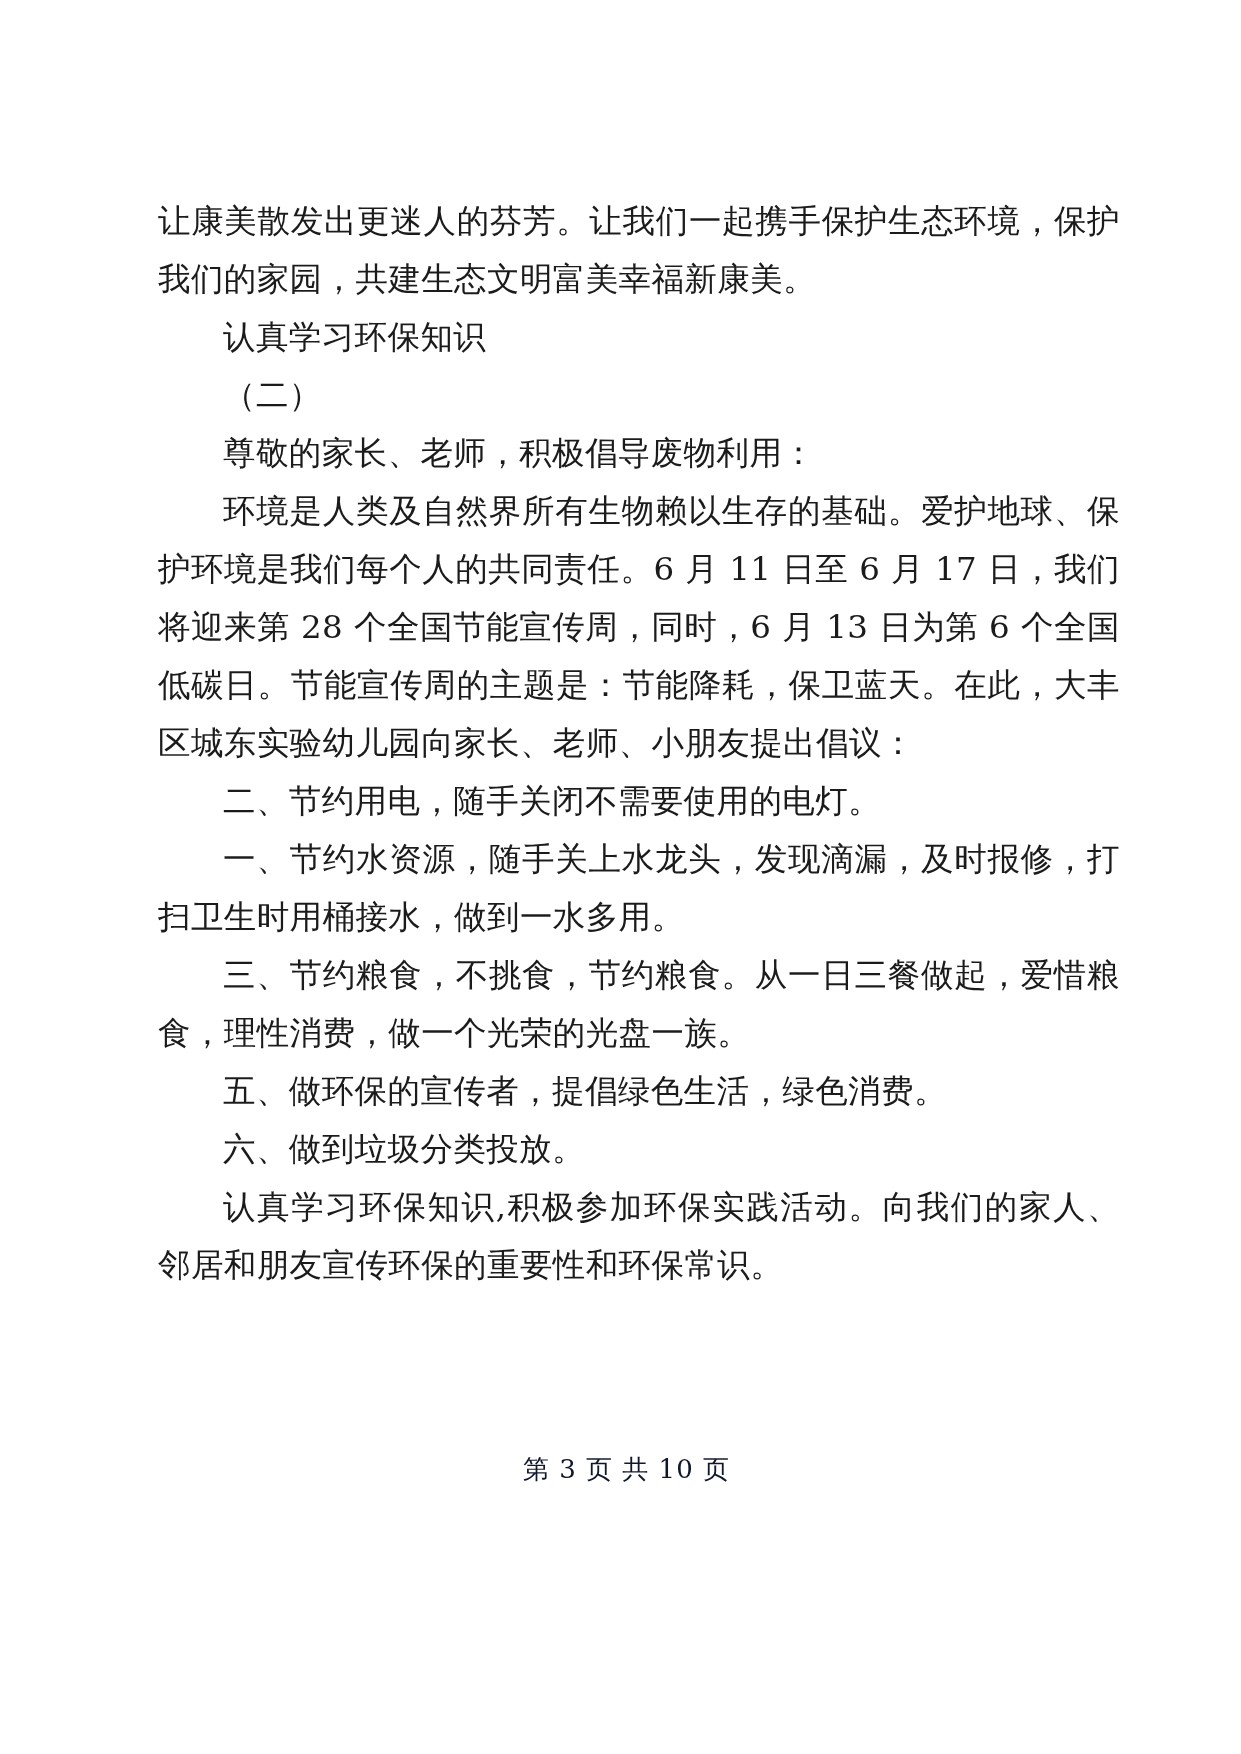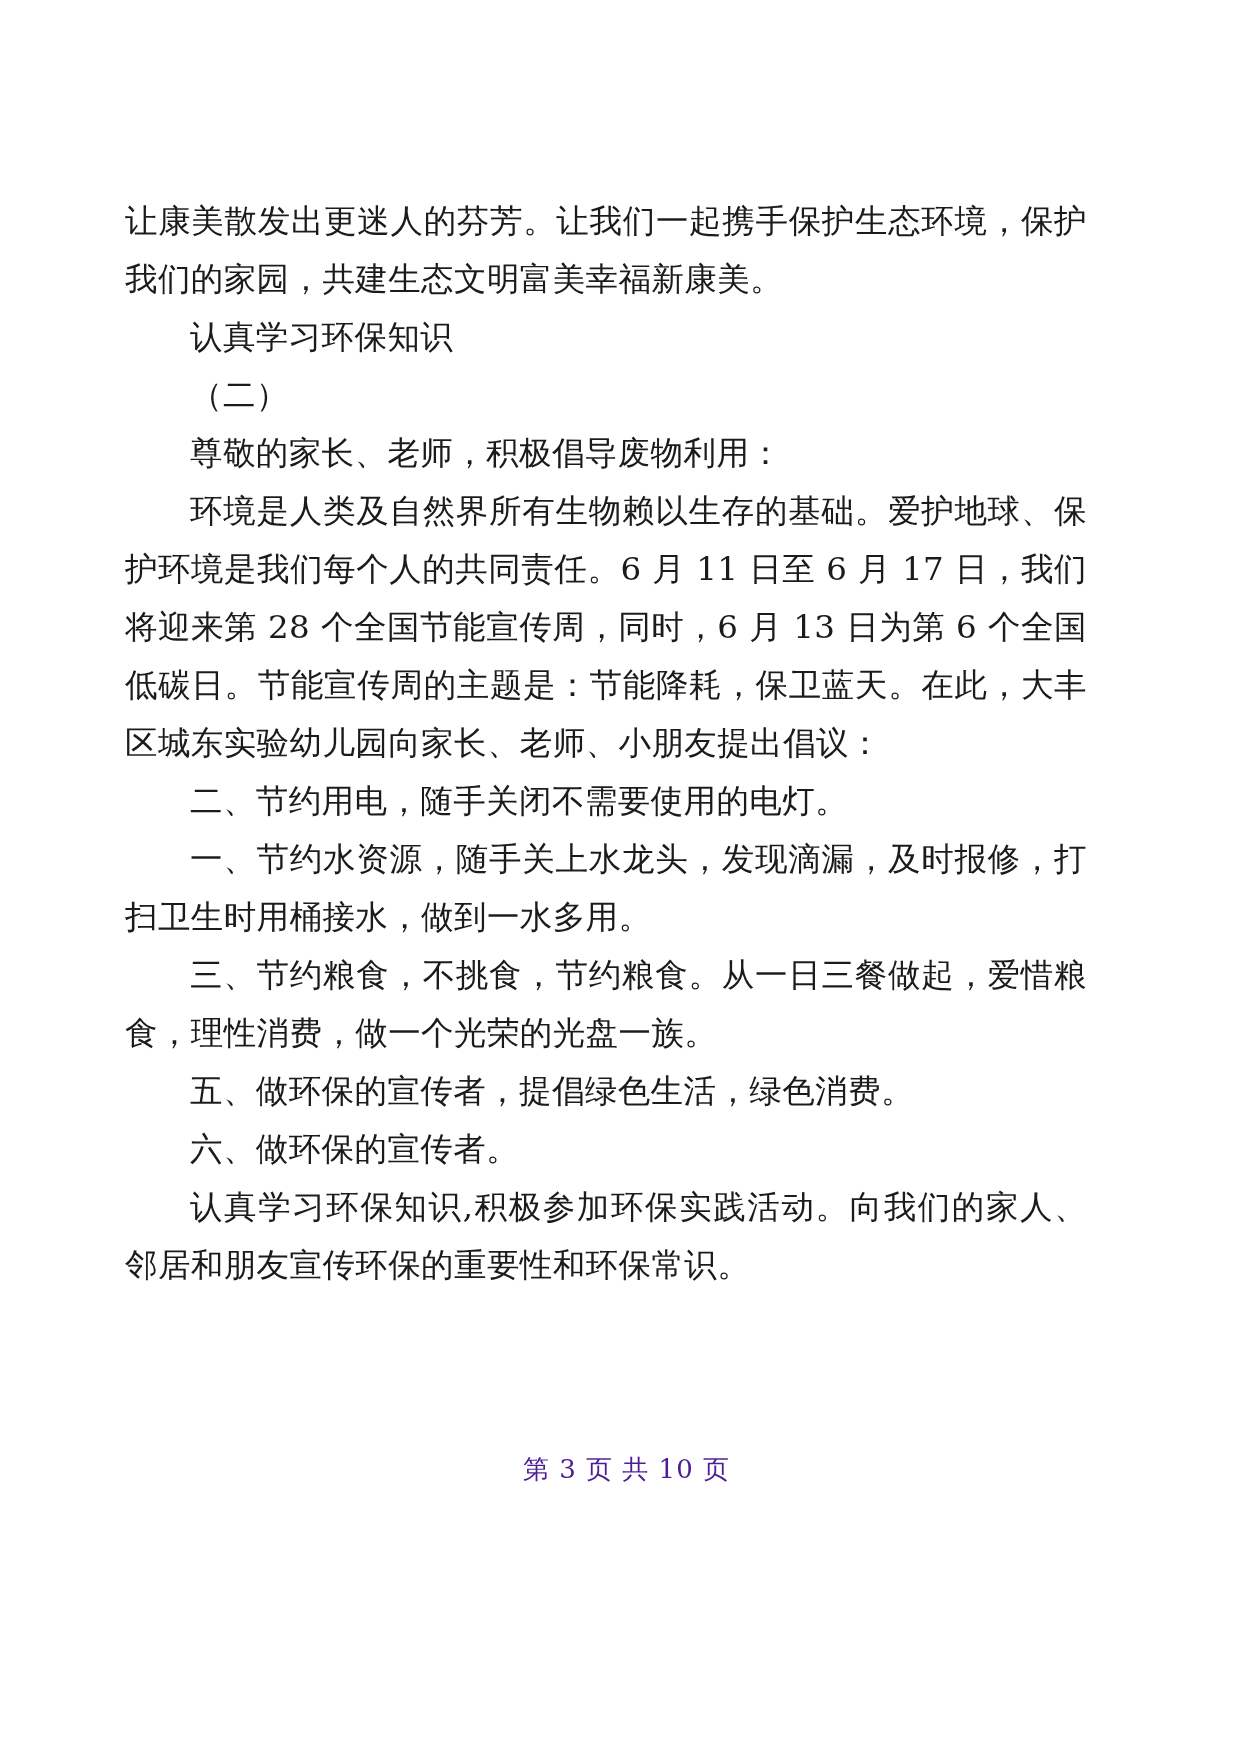--- a/index.html
+++ b/index.html
@@ -14,21 +14,21 @@
   .page {
     position: relative;
     width: 1241px;
     height: 1754px;
     background: #ffffff;
     box-sizing: border-box;
     overflow: hidden;
   }
   .content {
     position: absolute;
-    left: 125px;
+    left: 158px;
     top: 192px;
     width: 962px;
   }
   .para {
     font-size: 32.5px;
     line-height: 58px;
     letter-spacing: 0.4px;
     text-align: justify;
     text-justify: inter-ideograph;
     margin: 0 0 0 0;
@@ -39,35 +39,35 @@
   }
   .footer {
     position: absolute;
     left: 0;
     right: 0;
     top: 1452px;
     text-align: center;
     font-size: 26px;
     line-height: 34px;
     letter-spacing: 1px;
-    color: #4c1d95;
+    color: #0f172a;
     padding-left: 12px;
   }
 </style>
 </head>
 <body>
 
 <div class="page">
   <div class="content">
     <p class="para">让康美散发出更迷人的芬芳。让我们一起携手保护生态环境，保护我们的家园，共建生态文明富美幸福新康美。</p>
     <p class="para indent">认真学习环保知识</p>
     <p class="para indent">（二）</p>
     <p class="para indent">尊敬的家长、老师，积极倡导废物利用：</p>
     <p class="para indent">环境是人类及自然界所有生物赖以生存的基础。爱护地球、保护环境是我们每个人的共同责任。6 月 11 日至 6 月 17 日，我们将迎来第 28 个全国节能宣传周，同时，6 月 13 日为第 6 个全国低碳日。节能宣传周的主题是：节能降耗，保卫蓝天。在此，大丰区城东实验幼儿园向家长、老师、小朋友提出倡议：</p>
     <p class="para indent">二、节约用电，随手关闭不需要使用的电灯。</p>
     <p class="para indent">一、节约水资源，随手关上水龙头，发现滴漏，及时报修，打扫卫生时用桶接水，做到一水多用。</p>
     <p class="para indent">三、节约粮食，不挑食，节约粮食。从一日三餐做起，爱惜粮食，理性消费，做一个光荣的光盘一族。</p>
     <p class="para indent">五、做环保的宣传者，提倡绿色生活，绿色消费。</p>
-    <p class="para indent">六、做环保的宣传者。</p>
+    <p class="para indent">六、做到垃圾分类投放。</p>
     <p class="para indent">认真学习环保知识,积极参加环保实践活动。向我们的家人、邻居和朋友宣传环保的重要性和环保常识。</p>
   </div>
   <div class="footer">第 3 页  共 10 页</div>
 </div>
 
 </body></html>

